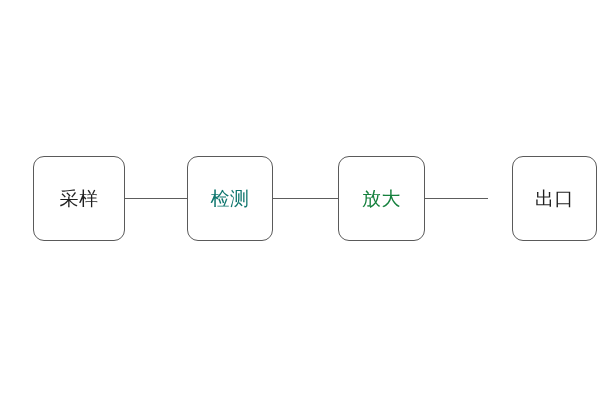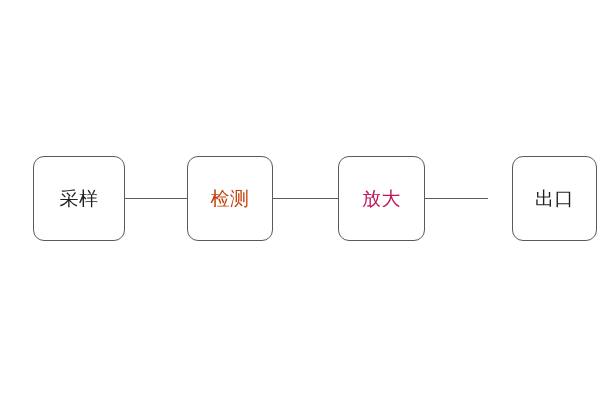--- a/index.html
+++ b/index.html
@@ -53,24 +53,24 @@
 
   <div class="edge" id="edge-1" style="left: 125px; top: 198px; width: 62px; border-top-color: rgb(93, 93, 93);"></div>
   <div class="edge" id="edge-2" style="left: 273px; top: 198px; width: 65px; border-top-color: rgb(93, 93, 93);"></div>
   <div class="edge" id="edge-3" style="left: 425px; top: 198px; width: 63px; border-top-color: rgb(93, 93, 93);"></div>
 
   <div class="node" id="node-1" style="left: 33px; top: 156px; width: 92px; height: 85px; border-color: rgb(90, 90, 90); background: rgb(255, 255, 255);">
     <span class="node-label" style="color: rgb(31, 31, 31);">采样</span>
   </div>
 
   <div class="node" id="node-2" style="left: 187px; top: 156px; width: 86px; height: 85px; border-color: rgb(90, 90, 90); background: rgb(255, 255, 255);">
-    <span class="node-label" style="color: #c2410c;">检测</span>
+    <span class="node-label" style="color: #0f766e;">检测</span>
   </div>
 
   <div class="node" id="node-3" style="left: 338px; top: 156px; width: 87px; height: 85px; border-color: rgb(90, 90, 90); background: rgb(255, 255, 255);">
-    <span class="node-label" style="color: #be185d;">放大</span>
+    <span class="node-label" style="color: #15803d;">放大</span>
   </div>
 
   <div class="node" id="node-4" style="left: 488px; top: 156px; width: 85px; height: 85px; border-color: rgb(90, 90, 90); background: rgb(255, 255, 255); margin-left: 24px;">
     <span class="node-label" style="color: rgb(31, 31, 31);">出口</span>
   </div>
 
 </div>
 
 </body></html>

